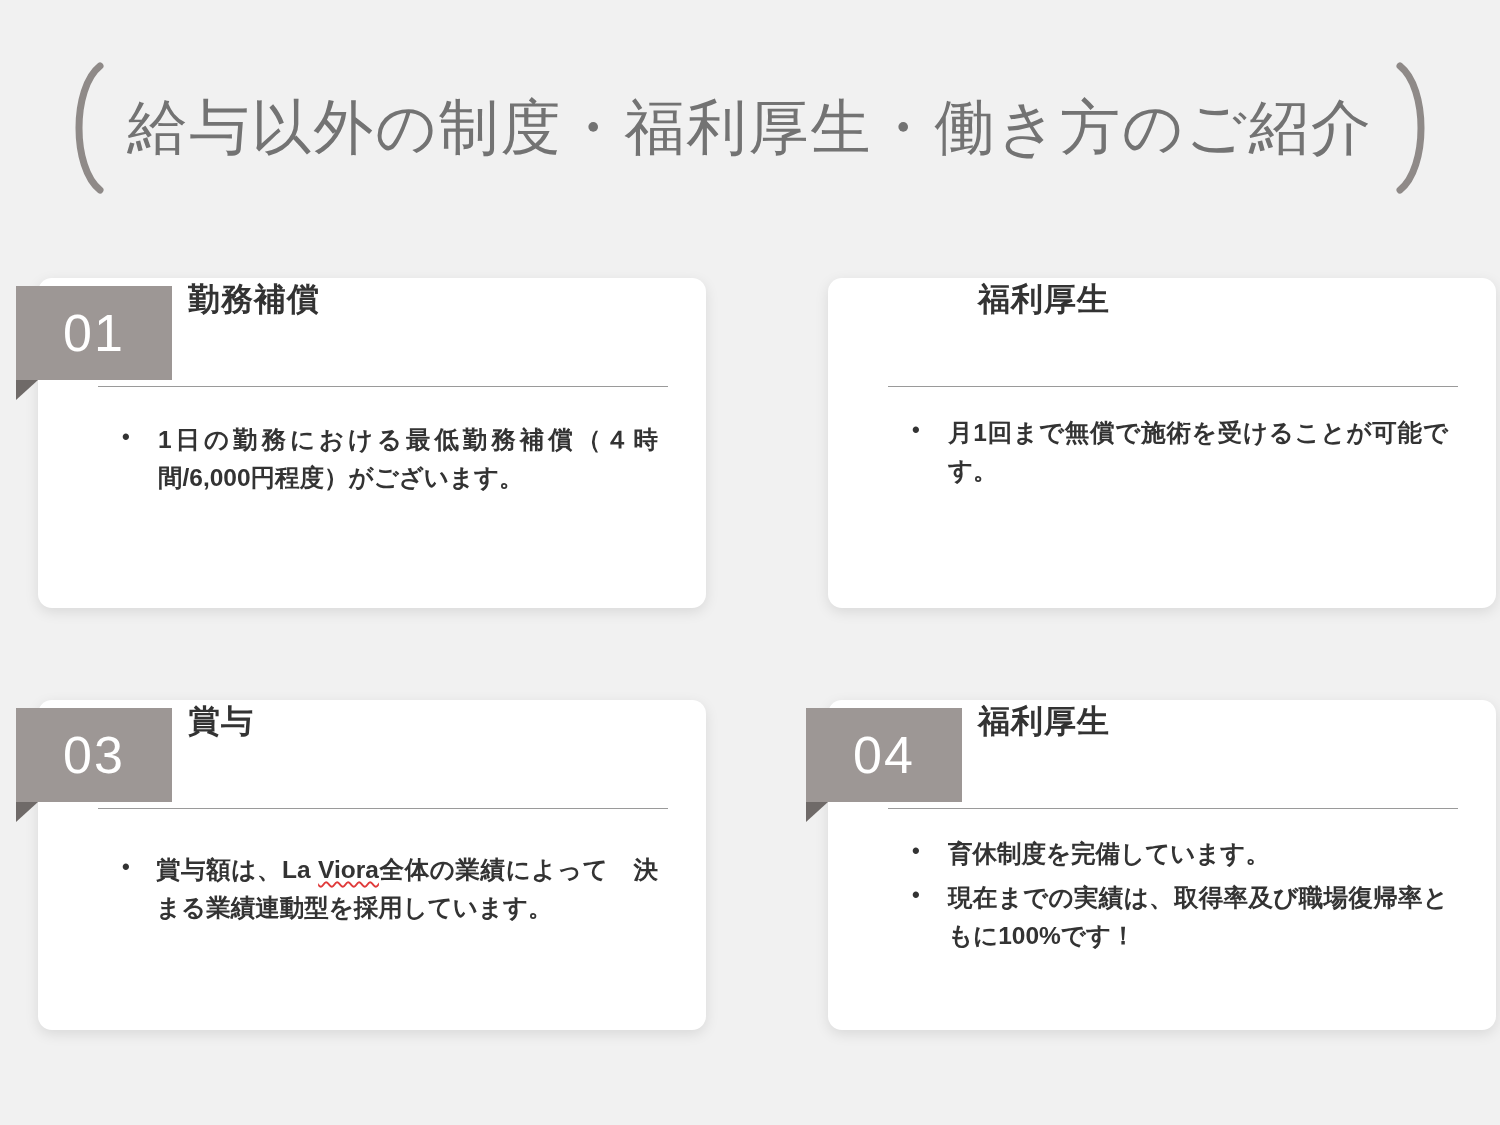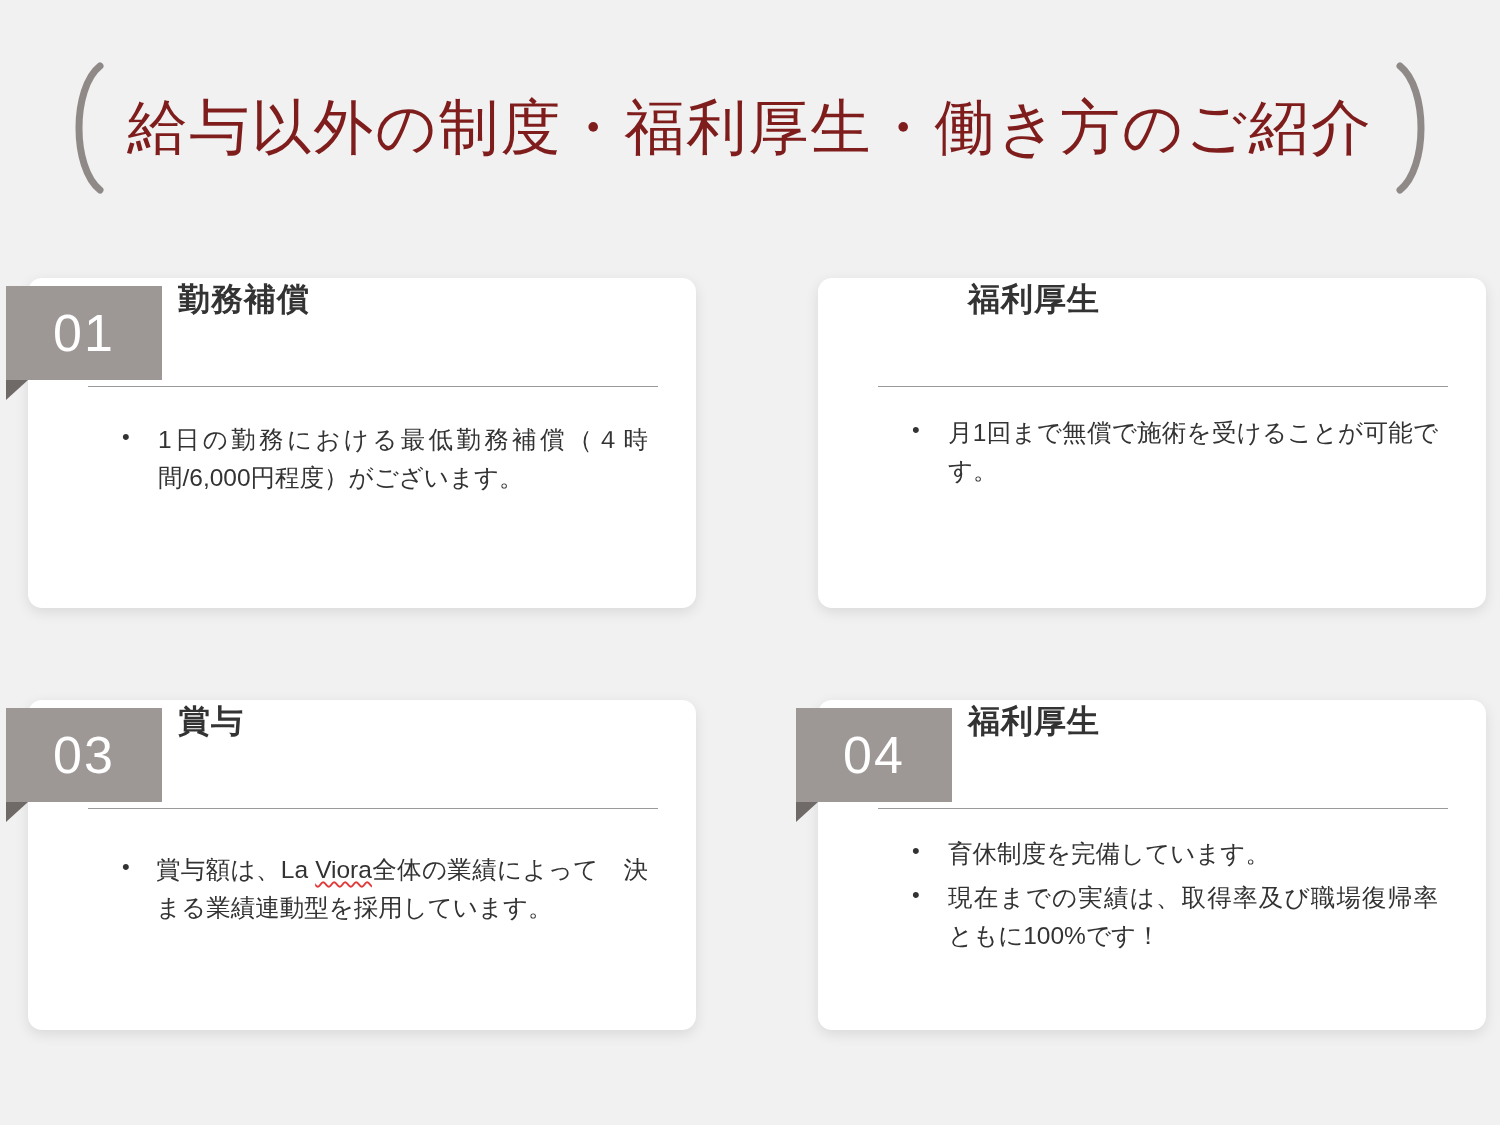--- a/index.html
+++ b/index.html
@@ -33,46 +33,47 @@
     flex: 0 0 auto;
     position: relative;
   }
   .bracket svg { display: block; }
   .title-text {
     flex: 1 1 auto;
     text-align: center;
     font-size: 60px;
     line-height: 1.1;
     letter-spacing: 2px;
-    color: #7f1d1d;
+    color: #737373;
     font-weight: 400;
     white-space: nowrap;
   }
 
   
   .grid {
     position: absolute;
     top: 278px;
-    left: 28px;
+    left: 38px;
     width: 1460px;
     display: grid;
     grid-template-columns: 668px 668px;
     grid-column-gap: 122px;
     grid-row-gap: 92px;
   }
   .card {
     position: relative;
     background: #ffffff;
     border-radius: 14px;
     box-shadow: 0 4px 14px rgba(0,0,0,0.10);
     min-height: 330px;
     padding: 0;
   }
   .card-inner {
-    padding: 0 38px 28px 48px;
+    padding: 0 38px 28px 38px;
+    font-weight: bold;
   }
 
   
   .num-tab {
     position: absolute;
     left: -22px;
     top: 8px;
     width: 156px;
     height: 94px;
     background: #9d9795;

